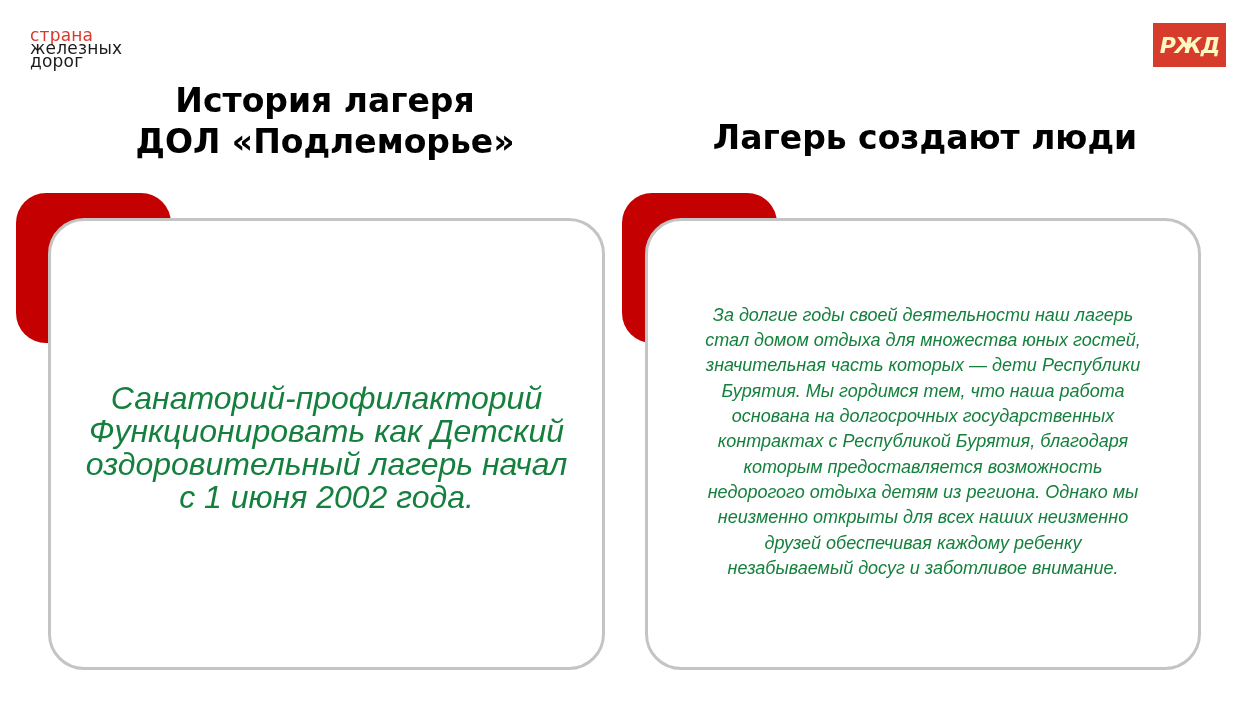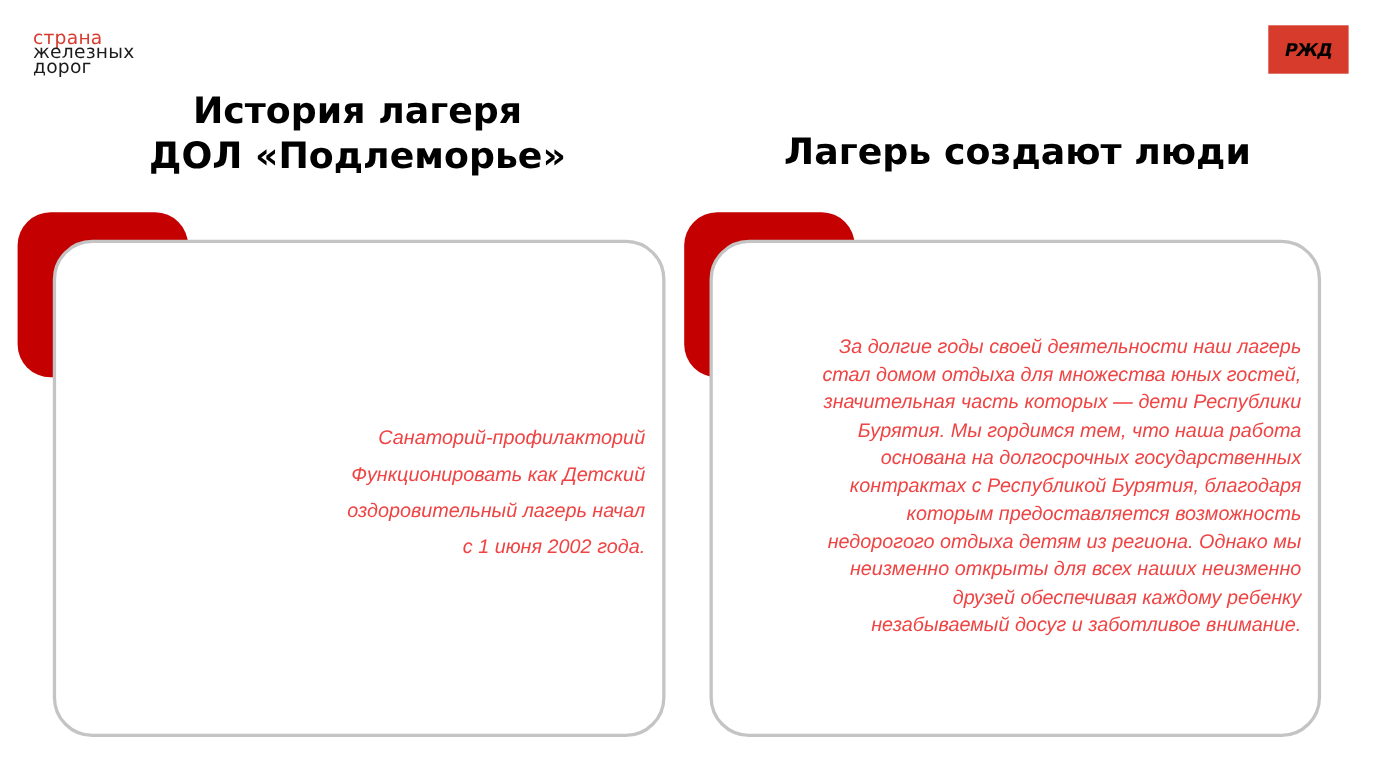--- a/index.html
+++ b/index.html
@@ -13,22 +13,22 @@
     font-family: "DejaVu Sans", sans-serif;
     font-size: 17px; line-height: 13px; letter-spacing: 0.2px;
   }
   .brand-logo .l1 { color: #d83a2e; }
   .brand-logo .l2, .brand-logo .l3 { color: #1b1b1b; }
   .rzd-logo {
     position: absolute; left: 1153px; top: 23px; width: 73px; height: 44px;
     background: #d63b2b; display: flex; align-items: center; justify-content: center;
   }
   .rzd-logo span {
-    color: #000000; font-weight: bold; font-style: italic;
-    font-family: "DejaVu Sans", sans-serif; font-size: 16px; letter-spacing: -1px;
+    color: #fef9c3; font-weight: bold; font-style: italic;
+    font-family: "DejaVu Sans", sans-serif; font-size: 22px; letter-spacing: -1px;
   }
   .title {
     position: absolute; text-align: center; color: #000;
     font-family: "DejaVu Sans", sans-serif; font-weight: bold;
     font-size: 33px; line-height: 41px;
   }
   .title.left { left: 60px; width: 530px; top: 80px; }
   .title.right { left: 660px; width: 530px; top: 117px; }
   .red-block {
     position: absolute; width: 155px; height: 150px;
@@ -38,25 +38,25 @@
   .red-block.right { left: 622px; top: 193px; }
   .card {
     position: absolute; top: 218px; width: 552px; height: 448px;
     background: #ffffff; border: 3px solid #c4c4c4; border-radius: 36px;
     display: flex; align-items: center; justify-content: center;
     box-sizing: border-box;
   }
   .card.left { left: 48px; width: 557px; height: 452px; }
   .card.right { left: 645px; width: 556px; height: 452px; }
   .card-text {
-    text-align: right; font-style: italic; color: #ef4444;
+    text-align: center; font-style: italic; color: #15803d;
     font-family: "Liberation Sans", sans-serif;
   }
   .card.left .card-text {
-    font-size: 18px; line-height: 33px; padding-top: 7px; width: 520px;
+    font-size: 32px; line-height: 33px; padding-top: 7px; width: 520px;
   }
   .card.right .card-text {
     font-size: 18px; line-height: 25.3px; width: 520px; margin-top: -4px;
   }
   .card-text .line { display: block; white-space: nowrap; }
 </style>
 </head>
 <body>
 
 <div class="brand-logo">

